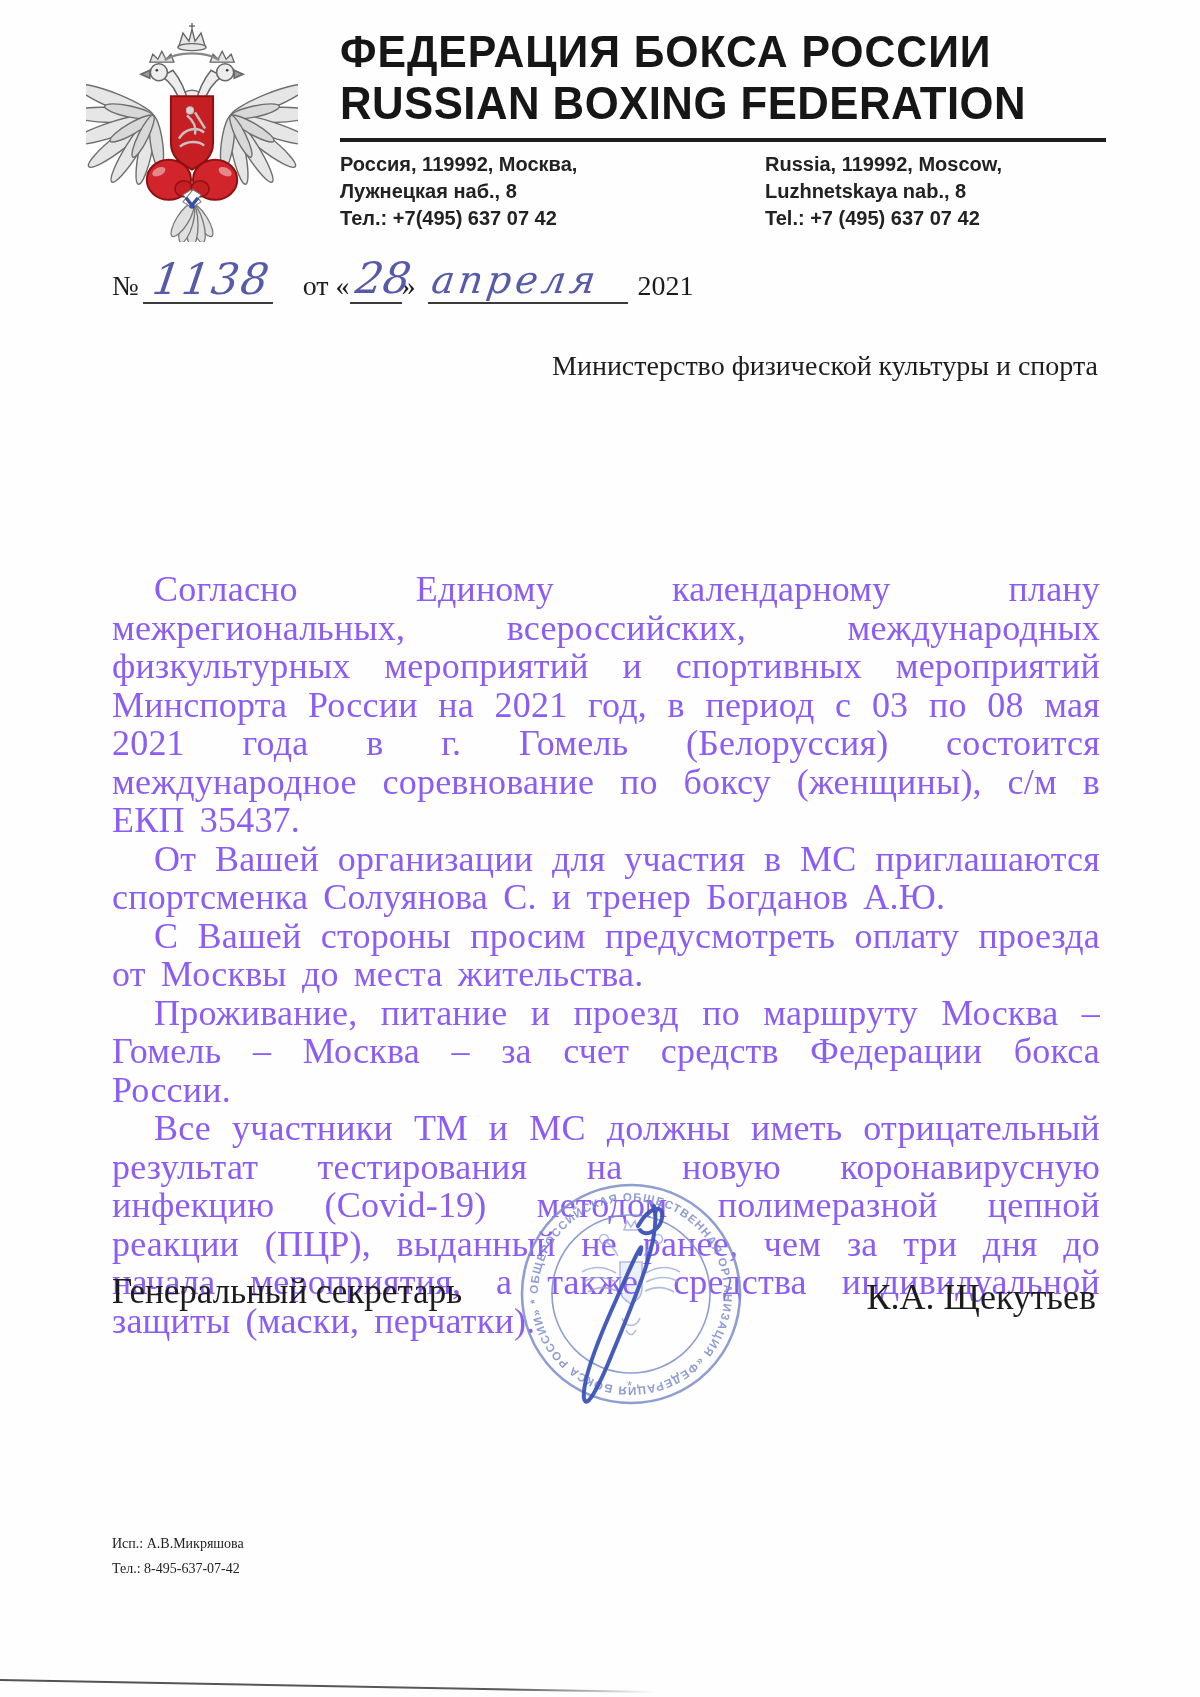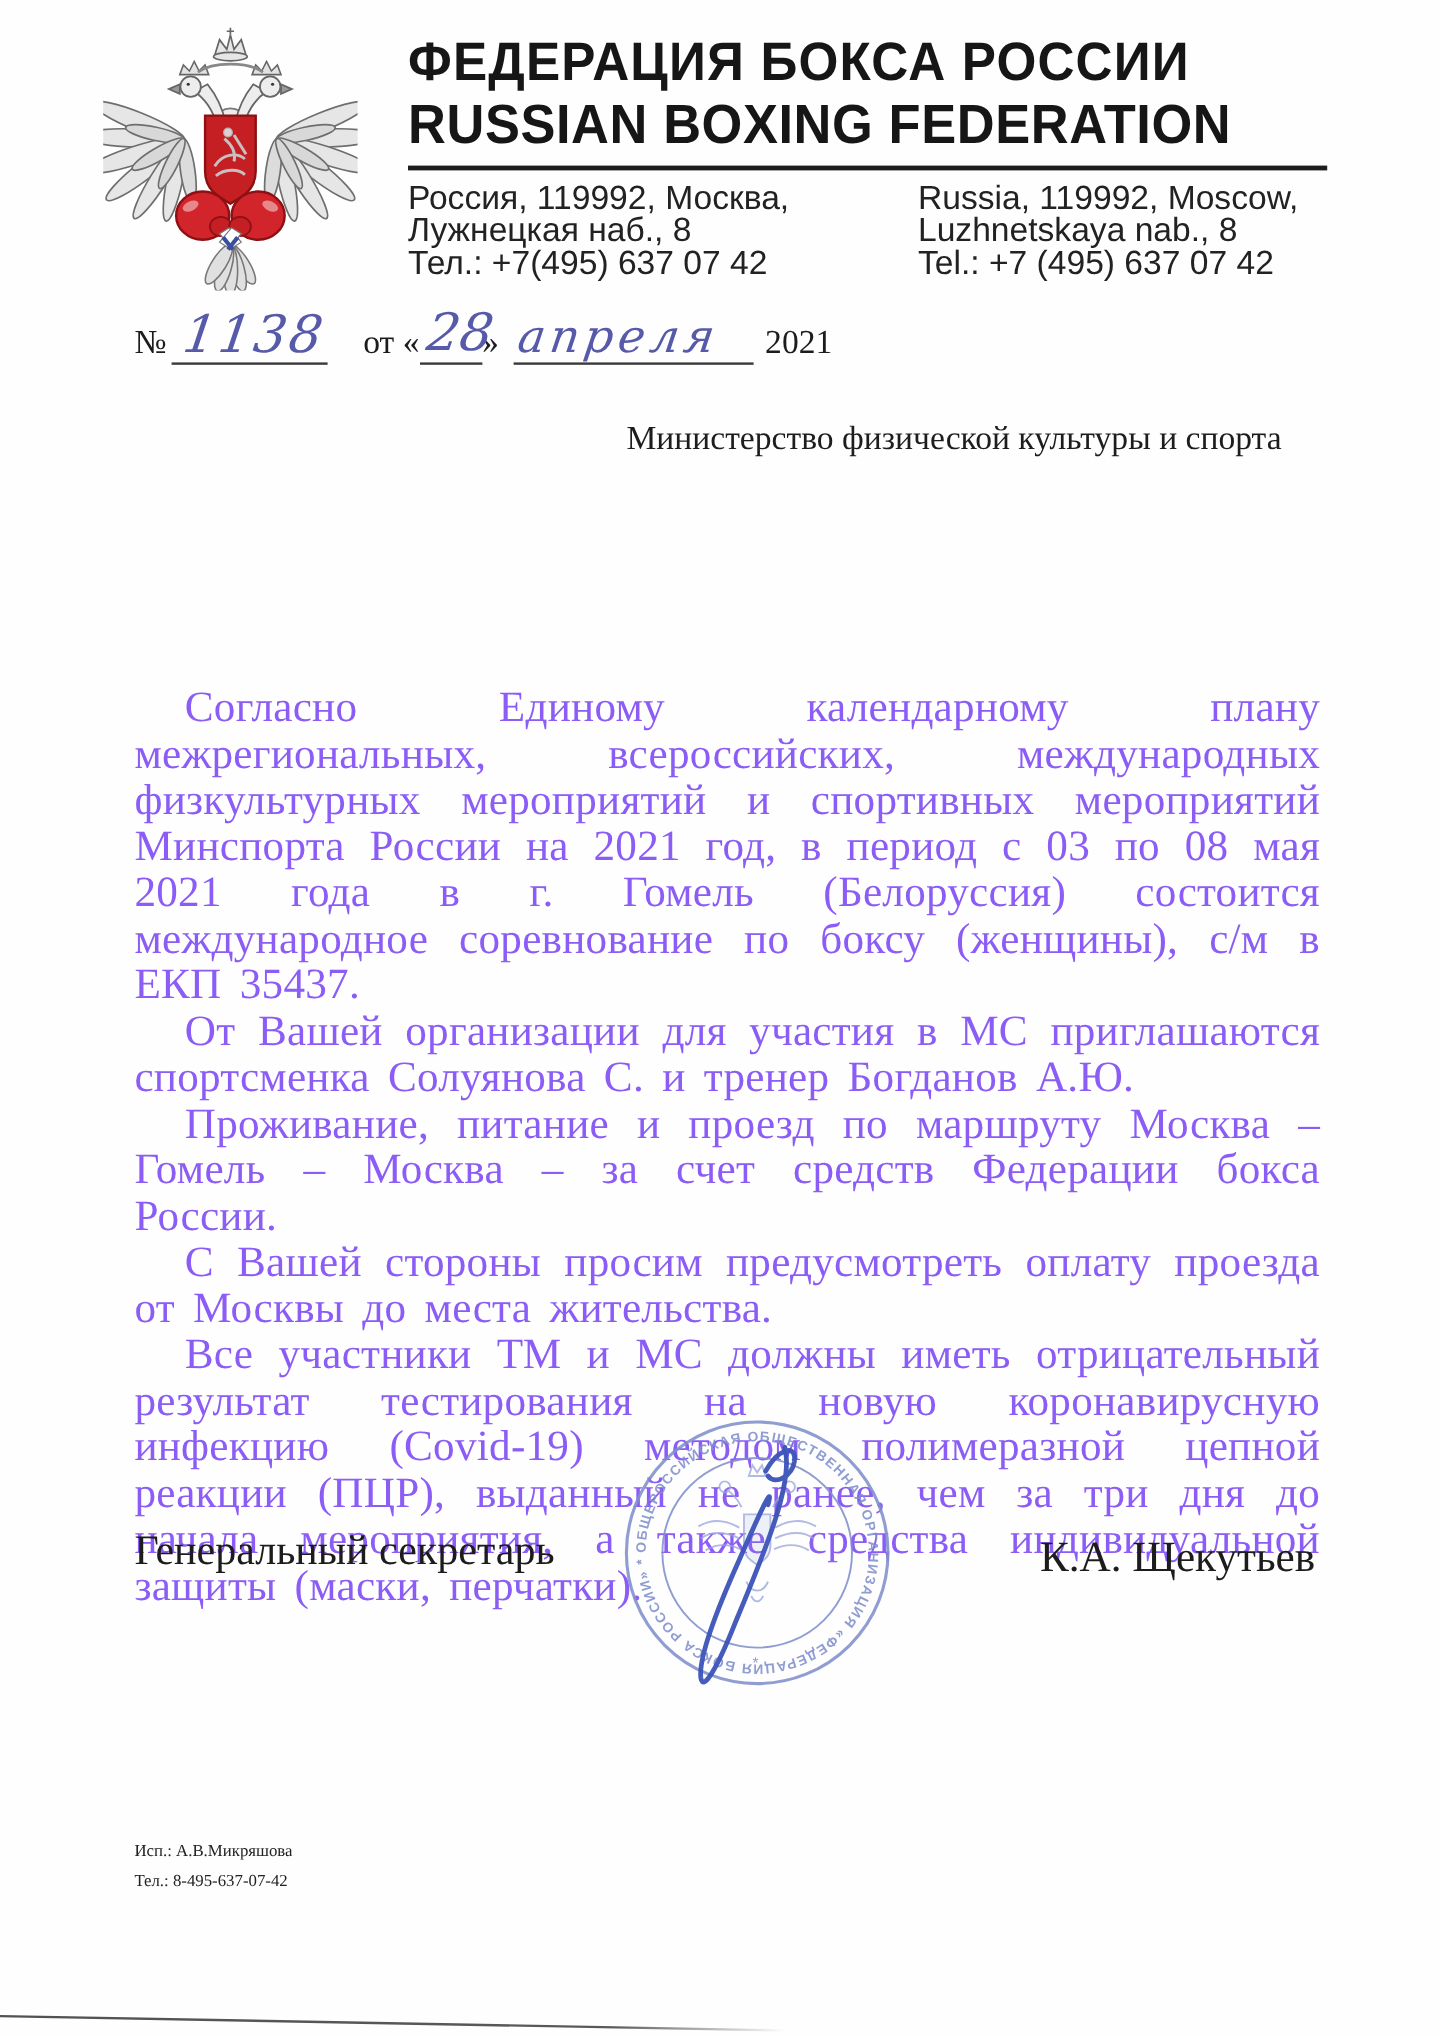--- a/index.html
+++ b/index.html
@@ -8,41 +8,41 @@
 
   
   .emblem{position:absolute;left:86px;top:16px;}
   .titleblock{position:absolute;left:340px;top:28px;width:790px;}
   .org-ru,.org-en{font-family:"Liberation Sans", sans-serif;font-weight:bold;color:#161616;
         white-space:nowrap;transform:scaleX(.95);transform-origin:left center;line-height:1.06;}
   .org-ru{font-size:45px;letter-spacing:1px;}
   .org-en{font-size:46px;margin-top:3px;letter-spacing:.5px;}
   .hr-rule{width:766px;height:4px;background:#1d1d1d;margin-top:11px;}
   .addr-row{display:flex;margin-top:9px;font-family:"Liberation Sans", sans-serif;
-        font-weight:400;font-size:28px;line-height:27px;color:#222;}
+        font-weight:700;font-size:20px;line-height:27px;color:#222;}
   .addr-col.ru{width:425px;}
   .addr-col.en{width:340px;}
 
   
   .refline{position:absolute;left:112px;top:244px;font-size:28px;display:flex;align-items:flex-end;height:60px;}
   .blank{display:inline-block;border-bottom:2px solid #3a3a3a;position:relative;height:40px;}
   .b1{width:130px;margin-left:4px;}
   .b2{width:52px;}
   .b3{width:200px;margin-left:12px;}
   .printed{padding-bottom:2px;}
   .ot{margin-left:30px;}
   .year{margin-left:10px;}
   .hw{position:absolute;font-family:"DejaVu Serif", serif;font-style:italic;color:#565aa8;
       transform:skewX(-8deg);line-height:1;white-space:nowrap;}
   .hw-num{font-size:43px;bottom:1px;left:10px;letter-spacing:2px;}
   .hw-day{font-size:43px;bottom:2px;left:6px;}
   .hw-month{font-size:38px;bottom:3px;left:4px;letter-spacing:4px;}
 
   
-  .addressee{position:absolute;left:490px;top:346px;width:578px;text-align:right;
+  .addressee{position:absolute;left:520px;top:346px;width:578px;text-align:right;
       font-size:28px;line-height:40px;color:#1d1d1d;}
   .addressee .l2{padding-right:36px;}
 
   
   .body-text{position:absolute;left:112px;top:570px;width:988px;font-size:36px;line-height:38.5px;
       text-align:justify;color:#8b5cf6;word-spacing:6px;letter-spacing:.2px;}
   .body-text p{margin:0;text-indent:42px;}
 
   
   .sig-title{position:absolute;left:112px;top:1272px;font-size:35px;}
@@ -186,22 +186,22 @@
     <span class="printed year">2021</span>
   </div>
 
   <div class="addressee">
     <div>Министерство физической культуры и спорта</div>
   </div>
 
   <div class="body-text">
     <p>Согласно Единому календарному плану межрегиональных, всероссийских, международных физкультурных мероприятий и спортивных мероприятий Минспорта России на 2021 год, в период с 03 по 08 мая 2021 года в г. Гомель (Белоруссия) состоится международное соревнование по боксу (женщины), с/м в ЕКП 35437.</p>
     <p>От Вашей организации для участия в МС приглашаются спортсменка Солуянова С. и тренер Богданов А.Ю.</p>
+    <p>С Вашей стороны просим предусмотреть оплату проезда от Москвы до места жительства.</p>
     <p>Проживание, питание и проезд по маршруту Москва – Гомель – Москва – за счет средств Федерации бокса России.</p>
-    <p>С Вашей стороны просим предусмотреть оплату проезда от Москвы до места жительства.</p>
     <p>Все участники ТМ и МС должны иметь отрицательный результат тестирования на новую коронавирусную инфекцию (Covid-19) методом полимеразной цепной реакции (ПЦР), выданный не ранее, чем за три дня до начала мероприятия, а также средства индивидуальной защиты (маски, перчатки).</p>
   </div>
 
   <div class="sig-title">Генеральный секретарь</div>
   <div class="sig-name">К.А. Щекутьев</div>
 
   <svg class="stamp" width="234" height="254" viewBox="0 0 234 254">
     <g opacity="0.88">
       <circle cx="117" cy="116" r="109" fill="none" stroke="#8090cc" stroke-width="2.6"></circle>
       <circle cx="117" cy="116" r="79" fill="none" stroke="#8090cc" stroke-width="1.6"></circle>

